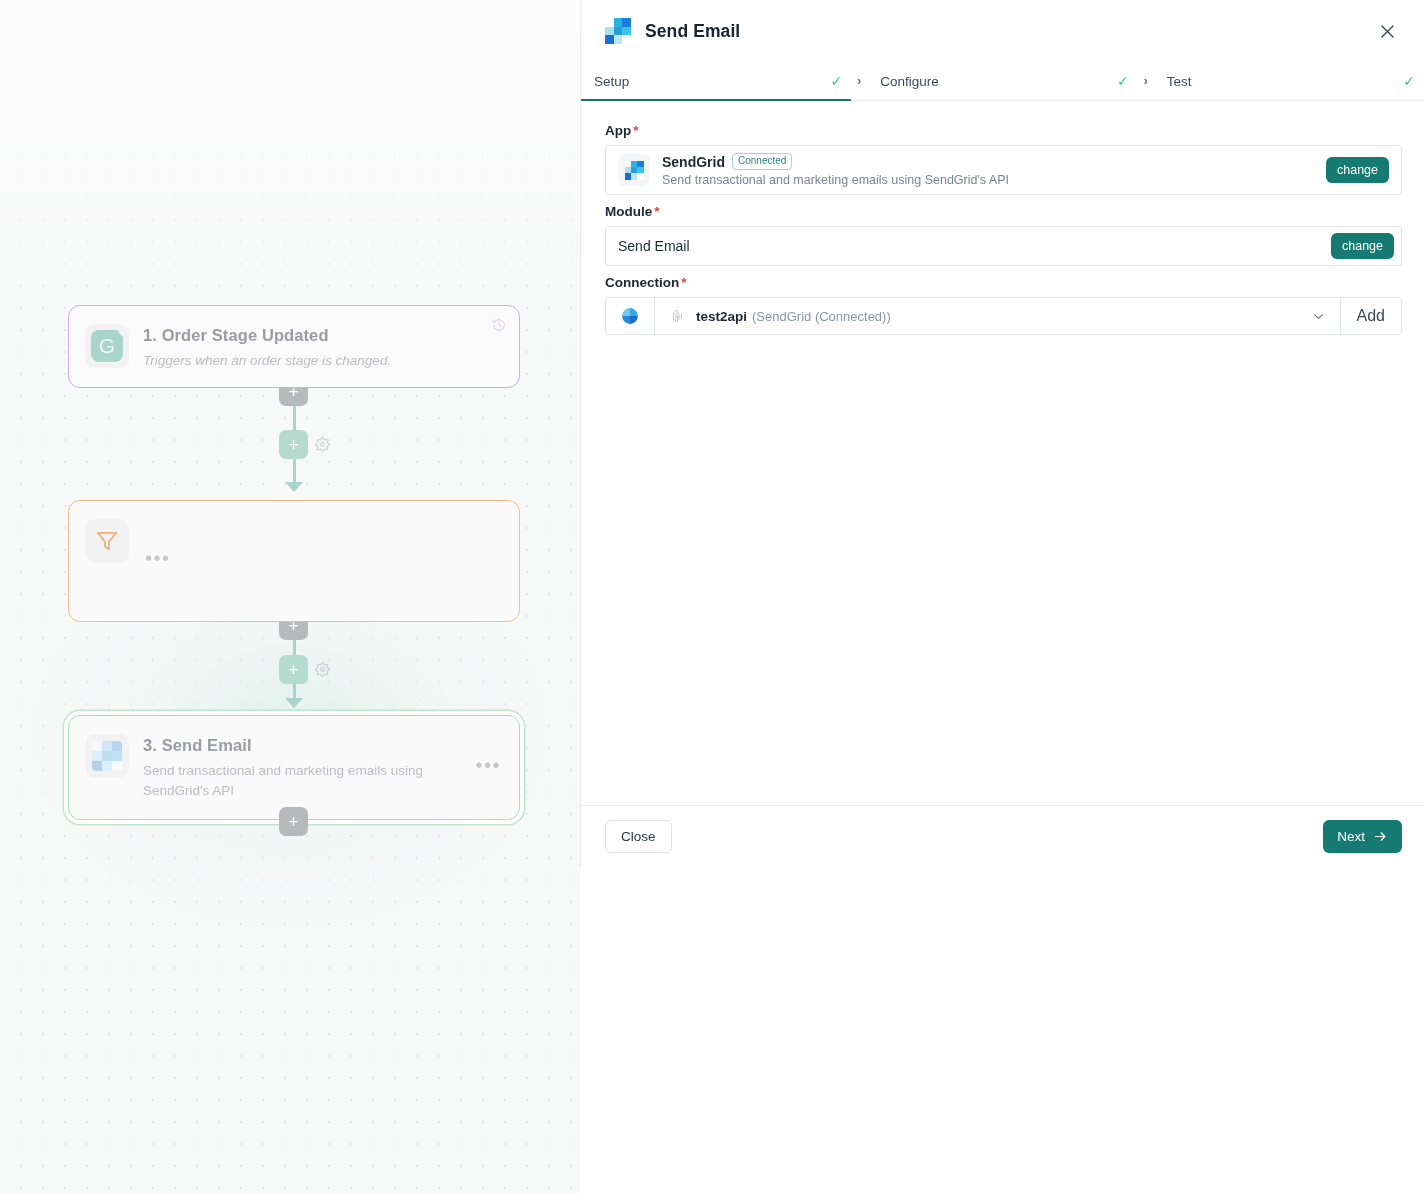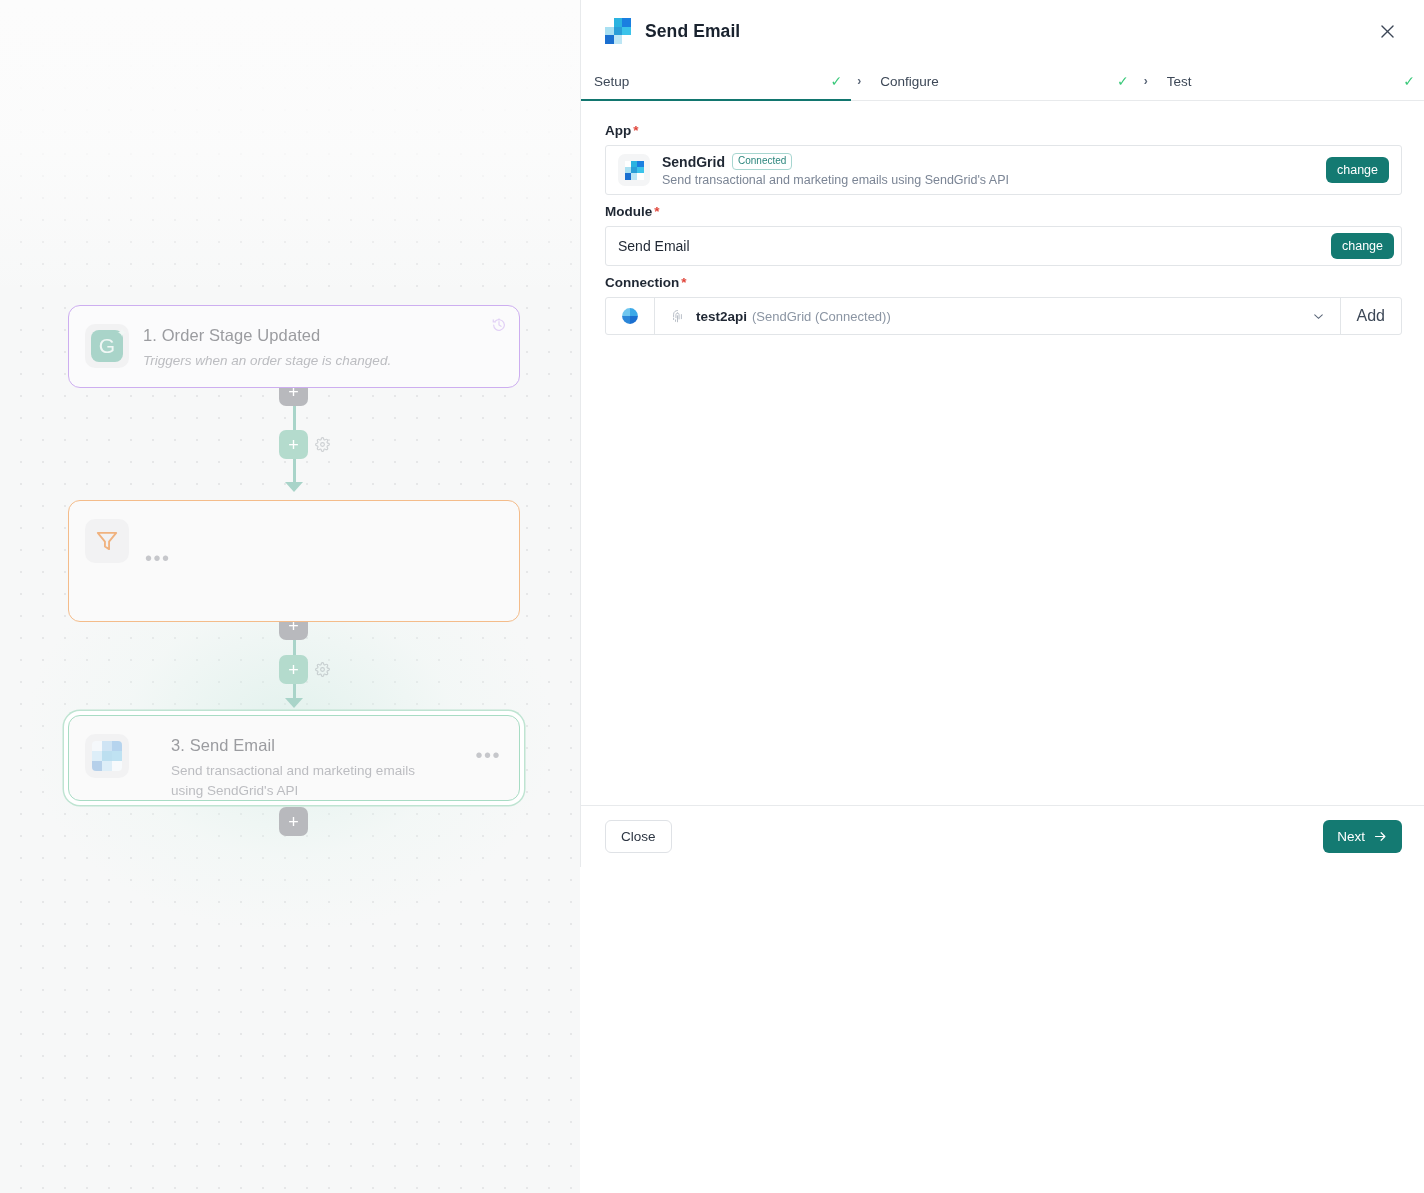--- a/index.html
+++ b/index.html
@@ -38,36 +38,35 @@
     width: 452px;
     border-radius: 12px;
     background: #fafafa;
     display: flex;
     align-items: flex-start;
     padding: 18px 16px;
   }
   #node-1 { top: 305px; height: 83px; border: 1.5px solid #cdaef0; background:#fbfbfc; }
   #node-2 { top: 500px; height: 122px; border: 1.5px solid #f4bc8a; background:#fafafa; }
   #node-3 {
-    top: 715px; height: 86px;
+    top: 715px; height: 105px;
     border: 1.5px solid #a8dcc4; background: #fafafa;
     box-shadow: 0 0 0 4px #ffffff, 0 0 0 5.5px #bfe4d2;
-    gap: 28px;
   }
 
   .node-icon-wrap {
     width: 44px; height: 44px; border-radius: 10px;
     background: #f2f2f3;
     display:flex; align-items:center; justify-content:center;
     flex: 0 0 44px;
     margin-right: 14px;
   }
   .node-text { flex: 1 1 auto; padding-top: 1px; }
   .node-title {
-    font-size: 16.5px; color: #9b9ca0; font-weight: 400; letter-spacing: .1px;
+    font-size: 16.5px; color: #9b9ca0; font-weight: 700; letter-spacing: .1px;
     line-height: 20px;
   }
   .node-desc {
     font-size: 13.5px; color: #bcbdc1; line-height: 19.5px; margin-top: 6px;
     max-width: 280px;
   }
   .node-menu {
     align-self: center; color:#c6c7cb; font-size: 20px; letter-spacing:1.5px;
     line-height: 8px; padding: 4px 2px 10px 2px; flex:0 0 auto;
   }

